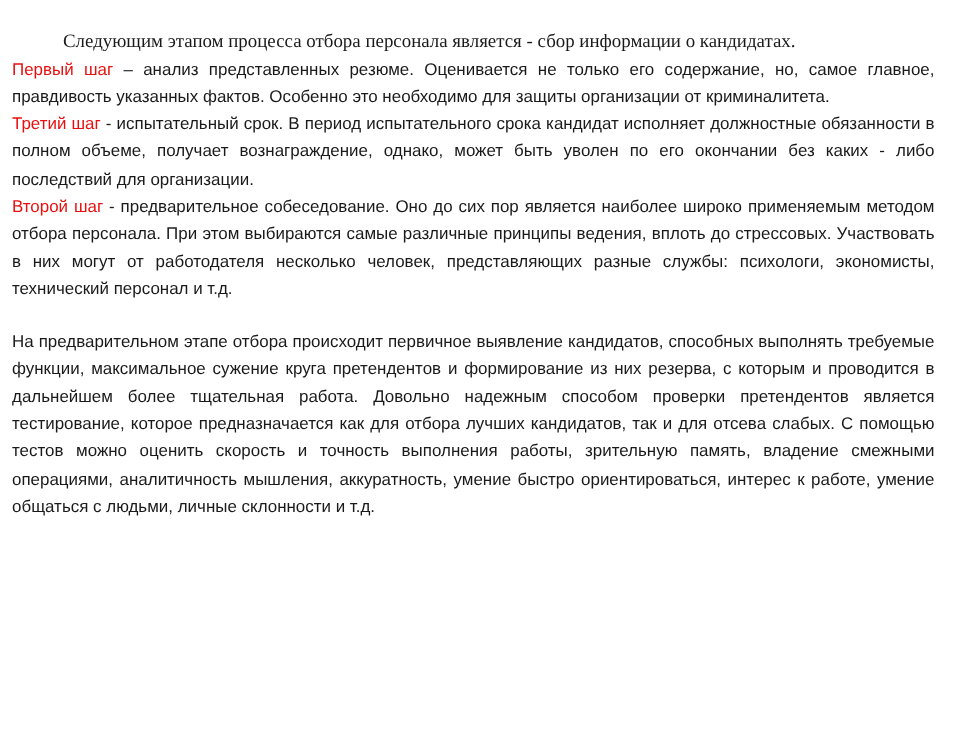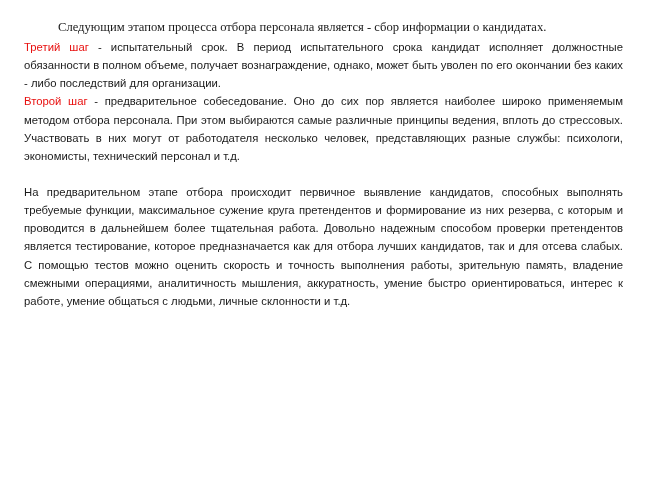--- a/index.html
+++ b/index.html
@@ -11,21 +11,21 @@
     height: 490px;
     background: #ffffff;
     font-family: "Liberation Sans", sans-serif;
     color: #1a1a1a;
     overflow: hidden;
   }
   .page {
     width: 653px;
     height: 490px;
     box-sizing: border-box;
-    padding: 18px 30px 10px 24px;
+    padding: 18px 30px 10px 8px;
   }
   .para {
     margin: 0 0 0 0;
     font-size: 11.3px;
     line-height: 1.62;
     text-align: justify;
     text-justify: inter-word;
   }
   .para.first {
     text-indent: 34px;
@@ -54,20 +54,23 @@
 </head>
 <body>
 
 <div class="page">
 
   <p class="para first serif">
     <span>Следующим  этапом процесса отбора персонала является - сбор информации о кандидатах.</span>
   </p>
 
   <div class="block2">
+    <p class="para">
+      <span class="red">Первый шаг</span><span class="blk"> – анализ представленных резюме. Оценивается не только его содержание, но, самое главное, правдивость указанных фактов. Особенно это необходимо для защиты организации от криминалитета.</span>
+    </p>
 
     <p class="para">
       <span class="red">Третий шаг</span><span class="blk"> - испытательный срок. В период испытательного срока кандидат исполняет должностные обязанности в полном объеме, получает вознаграждение, однако, может быть уволен по его окончании без каких - либо последствий для организации.</span>
     </p>
 
     <p class="para">
       <span class="red">Второй шаг</span><span class="blk"> - предварительное собеседование. Оно до сих пор является наиболее широко применяемым методом отбора персонала. При этом выбираются самые различные принципы ведения, вплоть до стрессовых. Участвовать в них могут от работодателя несколько человек, представляющих разные службы: психологи, экономисты, технический персонал и т.д.</span>
     </p>
   </div>
 

